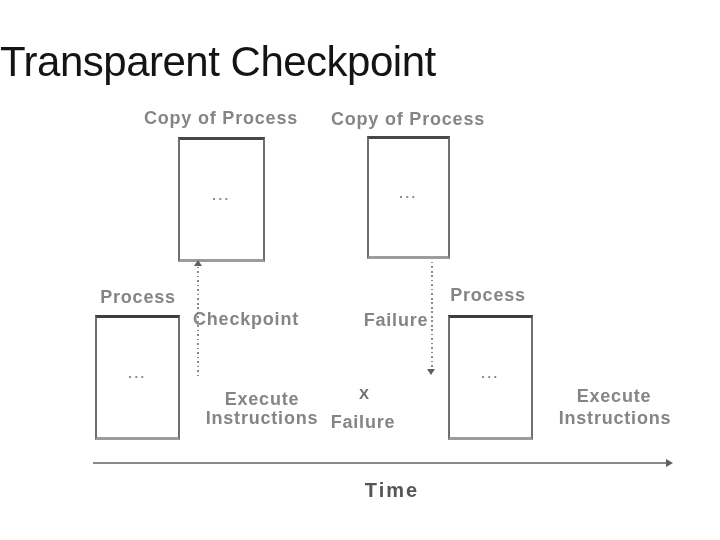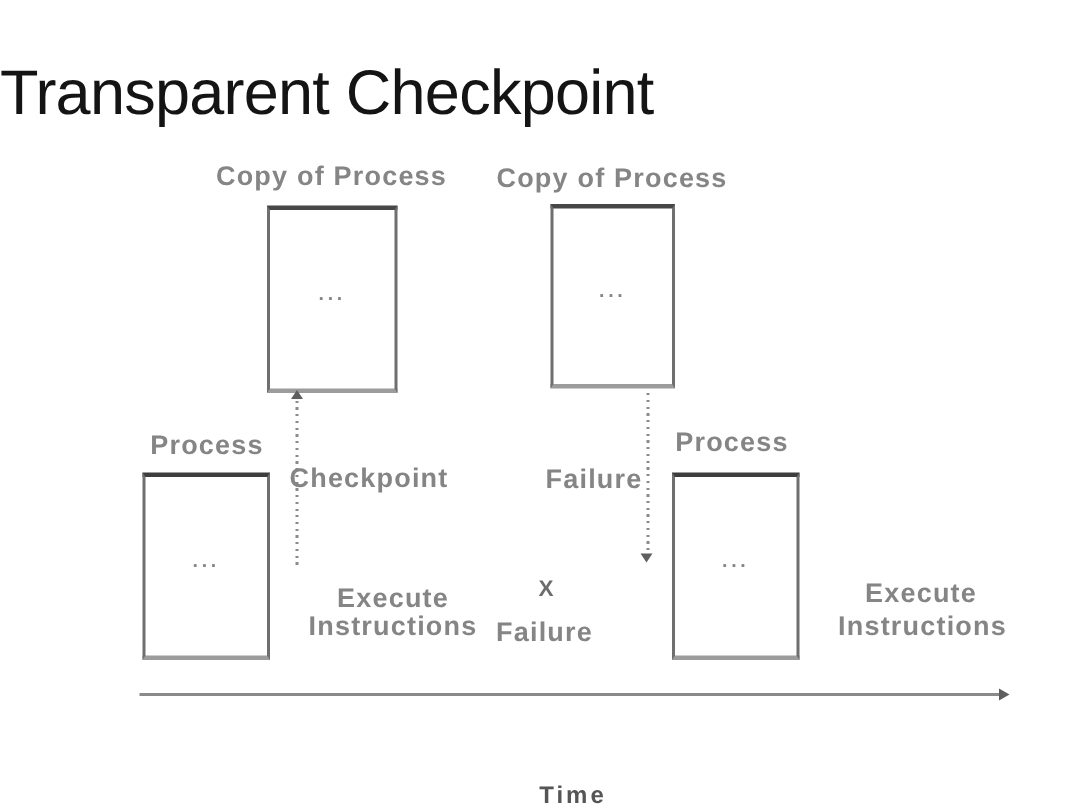--- a/index.html
+++ b/index.html
@@ -41,21 +41,21 @@
   .proc-left-label   { left: 138px; top: 297px; }
   .proc-right-label  { left: 488px; top: 295px; }
   .checkpoint-label  { left: 246px; top: 319px; }
   .restore-label     { left: 396px; top: 320px; }
   .exec-left-1       { left: 262px; top: 399px; }
   .exec-left-2       { left: 262px; top: 418px; }
   .exec-right-1      { left: 614px; top: 396px; }
   .exec-right-2      { left: 615px; top: 418px; }
   .failure-mark      { left: 364px; top: 393px; font-size: 15px; color: #6d6d6d; letter-spacing: 0; }
   .failure-label     { left: 363px; top: 422px; }
-  .time-label        { left: 382px; top: 490px; font-size: 16px; letter-spacing: 2px; color: var(--time-text, #555555); margin-top: 41px; }
+  .time-label        { left: 392px; top: 490px; font-size: 20px; letter-spacing: 2px; color: var(--time-text, #555555); }
 
   
   .pbox {
     position: absolute;
     box-sizing: border-box;
     background: #ffffff;
     border: 2px solid var(--box-border, #6f6f6f);
     border-top: 3px solid var(--box-border-dark, #474747);
     border-bottom: 3px solid var(--box-border-light, #9c9c9c);
     display: flex;

